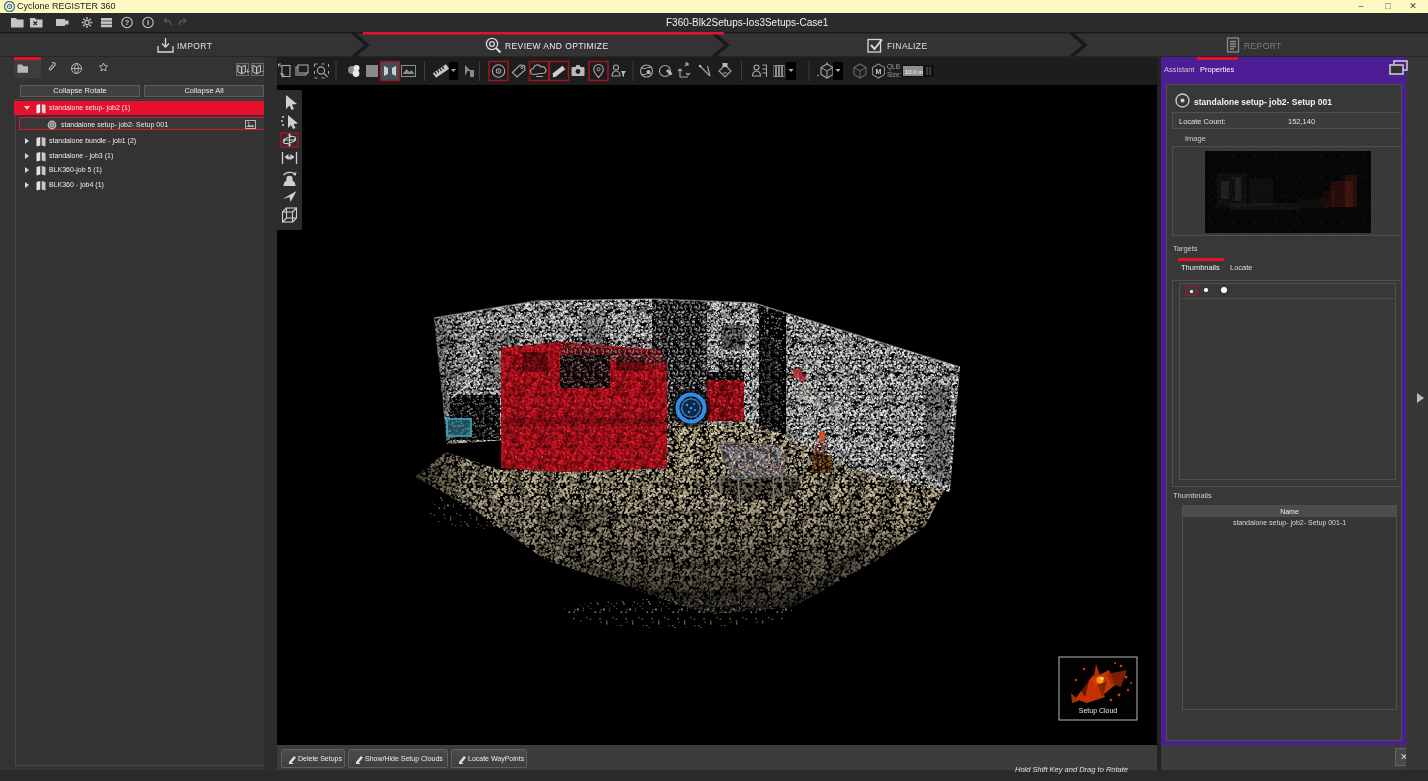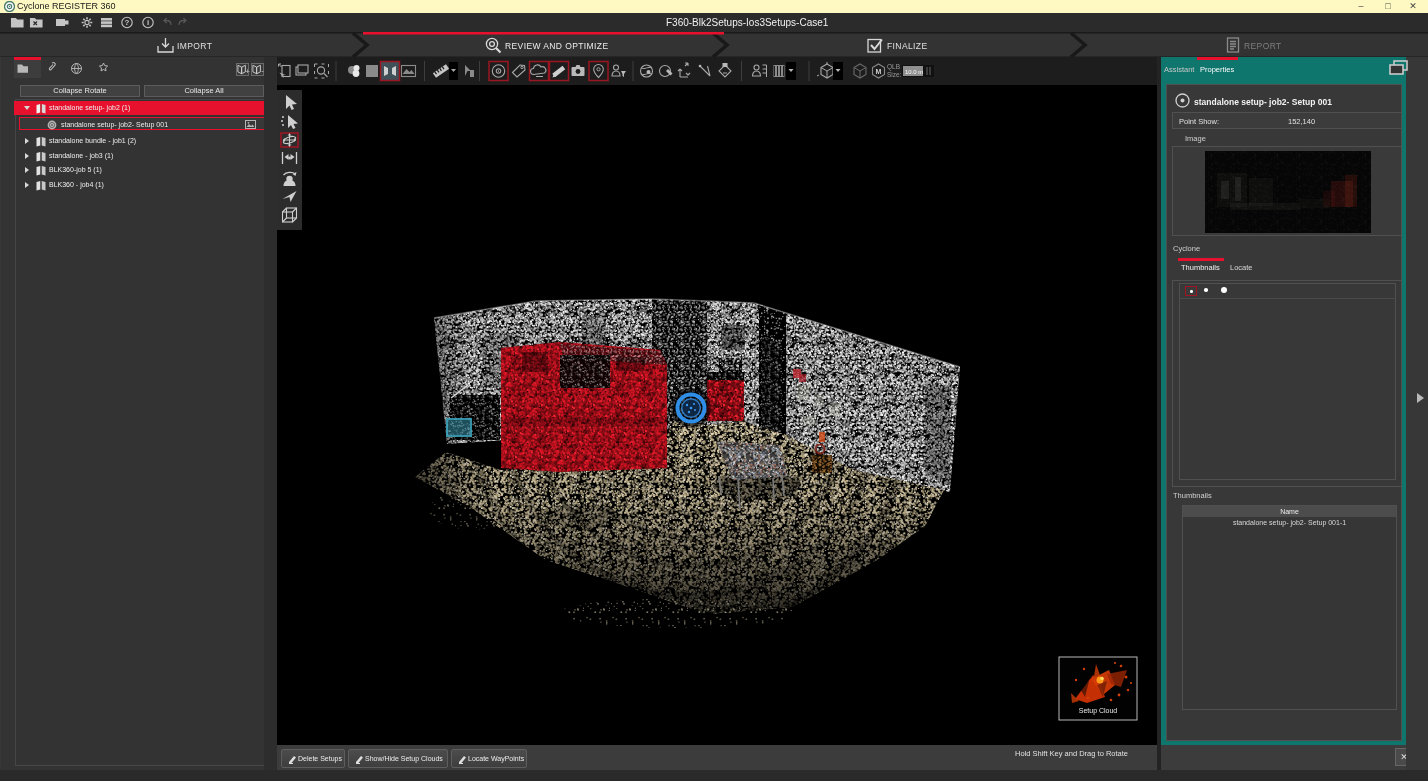--- a/index.html
+++ b/index.html
@@ -27,21 +27,21 @@
 #rdiv{left:1157px;top:57px;width:4px;height:713px;background:#232323}
 
 #vtb{left:277px;top:57px;width:880px;height:28px;background:#1d1d1d}
 #canvas{left:277px;top:85px;width:880px;height:660px;background:#000}
 #toolcol{left:277px;top:90px;width:25px;height:140px;background:#2c2c2c}
 
 #bbar{left:277px;top:745px;width:1151px;height:25px;background:#3c3c3c}
 .bbtn{position:absolute;top:4px;height:19px;background:linear-gradient(#4c4c4c,#3e3e3e);border:1px solid #5e5e5e;border-radius:2px;color:#ececec;font-size:7px;line-height:17px;padding:0 4px 0 16px;white-space:nowrap}
 #bstrip{left:0;top:770px;width:1428px;height:11px;background:#2a2a2a}
 
-#rp{left:1161px;top:57px;width:245px;height:688px;background:#0f766e}
+#rp{left:1161px;top:57px;width:245px;height:688px;background:#4c1d95}
 #rgut{left:1406px;top:57px;width:22px;height:713px;background:#373737}
 #rarrow{left:1417px;top:393px;width:0;height:0;border-top:5px solid transparent;border-bottom:5px solid transparent;border-left:7px solid #b8b8b8}
 .rlabel{position:absolute;color:#cfcfcf;font-size:7.5px}
 .rbox{position:absolute;border:1px solid #505050;background:#3a3a3a}
 </style></head><body>
 <div id="win">
 
 <div class="abs" id="titlebar">
  <svg class="abs" style="left:4px;top:1px" width="11" height="11" viewBox="0 0 11 11">
         <circle cx="5.5" cy="5.5" r="5" fill="#fff" stroke="#4a7d6f" stroke-width="1.4"></circle>
@@ -2548,21 +2548,21 @@
           <path d="M2 9.5h4" stroke="#ddd"></path>
         </svg></div>
  <div class="bbtn" style="left:71px;width:100px">Show/Hide Setup Clouds<svg class="abs" style="left:5px;top:4px" width="10" height="10" viewBox="0 0 10 10">
           <path d="M2 8 7 2l2 1.5L4.5 9H2z" fill="#ddd"></path>
           <path d="M2 9.5h4" stroke="#ddd"></path>
         </svg></div>
  <div class="bbtn" style="left:174px;width:76px">Locate WayPoints<svg class="abs" style="left:5px;top:4px" width="10" height="10" viewBox="0 0 10 10">
           <path d="M2 8 7 2l2 1.5L4.5 9H2z" fill="#ddd"></path>
           <path d="M2 9.5h4" stroke="#ddd"></path>
         </svg></div>
- <div class="abs" style="left:738px;top:4px;font-size:7.5px;color:#e0e0e0">Hold Shift Key and Drag to Rotate</div>
+ <div class="abs" style="left:738px;top:20px;font-size:7.5px;font-style:italic;color:#e0e0e0">Hold Shift Key and Drag to Rotate</div>
  <div class="abs" style="left:1118px;top:3px;width:18px;height:18px;background:#4a4a4a;border:1px solid #666;color:#ddd;font-size:9px;text-align:center;line-height:17px">✕</div>
 </div>
 
 <div class="abs" id="rdiv"></div>
 <div class="abs" id="rgut"></div>
 <div class="abs" id="rarrow"></div>
 <div class="abs" id="rp">
 <div class="abs" style="left:36px;top:0;width:41px;height:2.5px;background:#e8112d"></div>
 <div class="rlabel" style="left:3px;top:8px;color:#c8c8c8">Assistant</div>
 <div class="rlabel" style="left:39px;top:8px;color:#fafafa">Properties</div>
@@ -2572,38 +2572,38 @@
       </svg>
 
 <div class="rbox" style="left:5px;top:27px;width:236px;height:657px;background:#383838"></div>
 
 <svg class="abs" style="left:14px;top:36px" width="15" height="15" viewBox="0 0 15 15">
         <circle cx="7.5" cy="7.5" r="6.5" fill="none" stroke="#d0d0d0" stroke-width="1.3"></circle>
         <circle cx="7.5" cy="7.5" r="2" fill="#d0d0d0"></circle>
       </svg>
 <div class="abs" style="left:33px;top:40px;font-size:8.5px;font-weight:bold;color:#f2f2f2">standalone setup- job2- Setup 001</div>
 <div class="rbox" style="left:11px;top:55px;width:230px;height:17px;background:#3c3c3c"></div>
-<div class="rlabel" style="left:18px;top:60px;color:#e0e0e0">Point Show:</div>
+<div class="rlabel" style="left:18px;top:60px;color:#e0e0e0">Locate Count:</div>
 <div class="rlabel" style="left:127px;top:60px;color:#e0e0e0">152,140</div>
 <div class="rlabel" style="left:24px;top:77px">Image</div>
 <div class="rbox" style="left:11px;top:89px;width:230px;height:90px"></div>
 <svg class="abs" style="left:44px;top:94px" width="166" height="82" viewBox="0 0 166 82">
  <rect width="166" height="82" fill="#060606"></rect>
  <rect x="12" y="22" width="30" height="34" fill="#7a7a72" opacity=".08"></rect>
  <rect x="44" y="27" width="24" height="28" fill="#8a8a80" opacity=".07"></rect>
  <rect x="16" y="30" width="8" height="18" fill="#999" opacity=".13"></rect>
  <rect x="30" y="26" width="6" height="24" fill="#aaa" opacity=".12"></rect>
  <rect x="25" y="52" width="70" height="7" fill="#776" opacity=".1"></rect>
  <rect x="95" y="48" width="30" height="9" fill="#665" opacity=".08"></rect>
  <rect x="126" y="30" width="22" height="26" fill="#8a2018" opacity=".25"></rect>
  <rect x="140" y="24" width="12" height="32" fill="#a03020" opacity=".22"></rect>
  <rect x="118" y="40" width="12" height="16" fill="#6a1812" opacity=".2"></rect>
  <rect width="166" height="82" fill="url(#pd)" opacity=".06"></rect>
 </svg>
-<div class="rlabel" style="left:12px;top:187px">Cyclone</div>
+<div class="rlabel" style="left:12px;top:187px">Targets</div>
 <div class="abs" style="left:17px;top:201px;width:46px;height:2.5px;background:#e8112d"></div>
 <div class="rlabel" style="left:20px;top:206px;color:#f0f0f0">Thumbnails</div>
 <div class="rlabel" style="left:69px;top:206px;color:#d8d8d8">Locate</div>
 <div class="rbox" style="left:11px;top:223px;width:230px;height:207px;background:#383838"></div>
 <div class="rbox" style="left:18px;top:226px;width:217px;height:197px;background:#383838"></div>
 <div class="abs" style="left:24px;top:229px;width:12px;height:10px;border:1px solid #a11525;background:#3a3a3a"></div>
 <div class="abs" style="left:29px;top:233px;width:2.5px;height:2.5px;border-radius:50%;background:#fff"></div>
 <div class="abs" style="left:43px;top:231px;width:3.5px;height:3.5px;border-radius:50%;background:#fff"></div>
 <div class="abs" style="left:60px;top:230px;width:6px;height:6px;border-radius:50%;background:#fff"></div>
 <div class="abs" style="left:18px;top:241px;width:217px;height:1px;background:#4a4a4a"></div>

